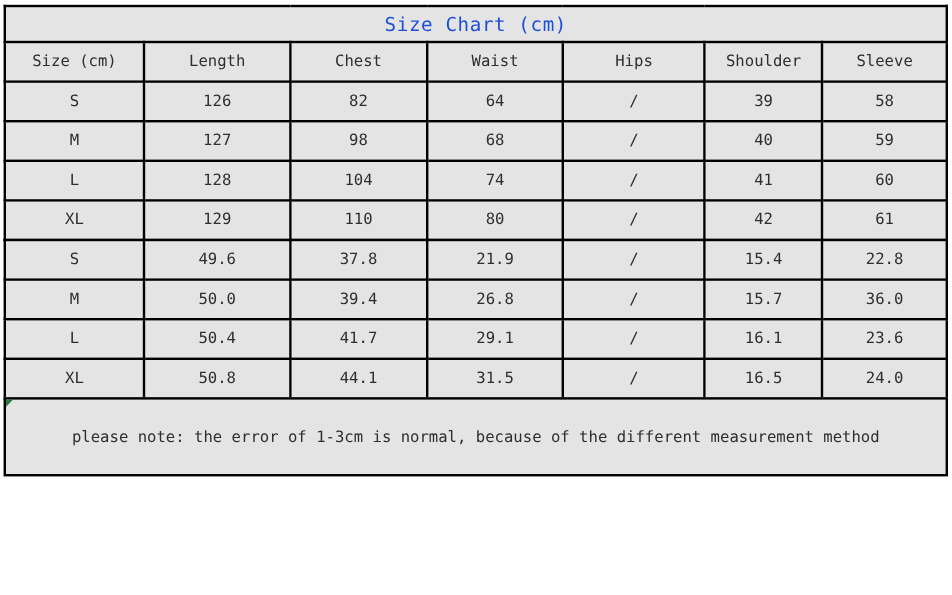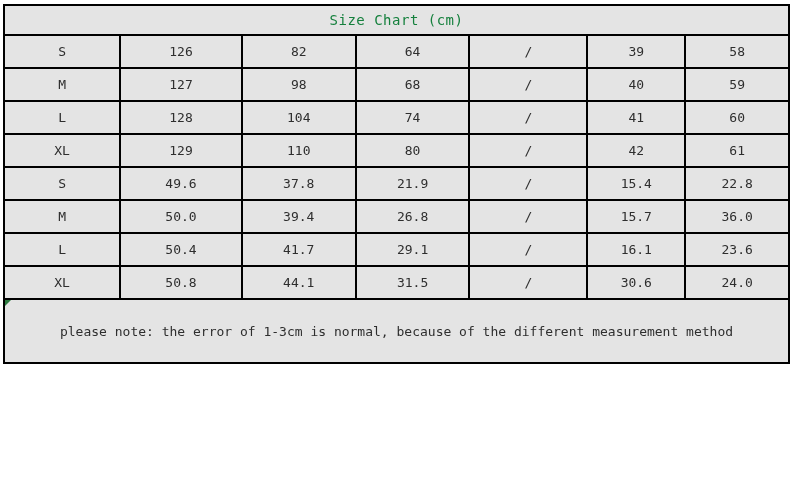--- a/index.html
+++ b/index.html
@@ -23,23 +23,23 @@
     text-align: center;
     vertical-align: middle;
     color: #2e2e2e;
     font-size: 13px;
     height: 31px;
     padding: 0;
     overflow: hidden;
     white-space: nowrap;
   }
   td.title-cell {
-    font-size: 14px;
+    font-size: 16px;
     height: 28px;
-    color: #15803d;
+    color: #1d4ed8;
     letter-spacing: 0.5px;
   }
   .note {
     margin-top: -2px;
     border: 2px solid #000000;
     background: #e4e4e4;
     height: 66px;
     box-sizing: border-box;
     display: flex;
     align-items: center;
@@ -71,20 +71,29 @@
         <col style="width: 14.5%;">
         <col style="width: 14.5%;">
         <col style="width: 15%;">
         <col style="width: 12.5%;">
         <col style="width: 13.2%;">
       </colgroup>
     <tbody>
       <tr>
         <td colspan="7" class="title-cell">Size Chart (cm)</td>
       </tr>
+    <tr>
+          <td>Size (cm)</td>
+          <td>Length</td>
+          <td>Chest</td>
+          <td>Waist</td>
+          <td>Hips</td>
+          <td>Shoulder</td>
+          <td>Sleeve</td>
+        </tr>
         <tr>
           <td>S</td>
           <td>126</td>
           <td>82</td>
           <td>64</td>
           <td>/</td>
           <td>39</td>
           <td>58</td>
         </tr>
         <tr>
@@ -154,21 +163,21 @@
           <td>/</td>
           <td>16.1</td>
           <td>23.6</td>
         </tr>
         <tr>
           <td>XL</td>
           <td>50.8</td>
           <td>44.1</td>
           <td>31.5</td>
           <td>/</td>
-          <td>30.6</td>
+          <td>16.5</td>
           <td>24.0</td>
         </tr>
       </tbody>
   </table>
 
   <div class="note">
     <span class="note-corner"></span>
     <span>please note: the error of 1-3cm is normal, because of the different measurement method</span>
   </div>
 

